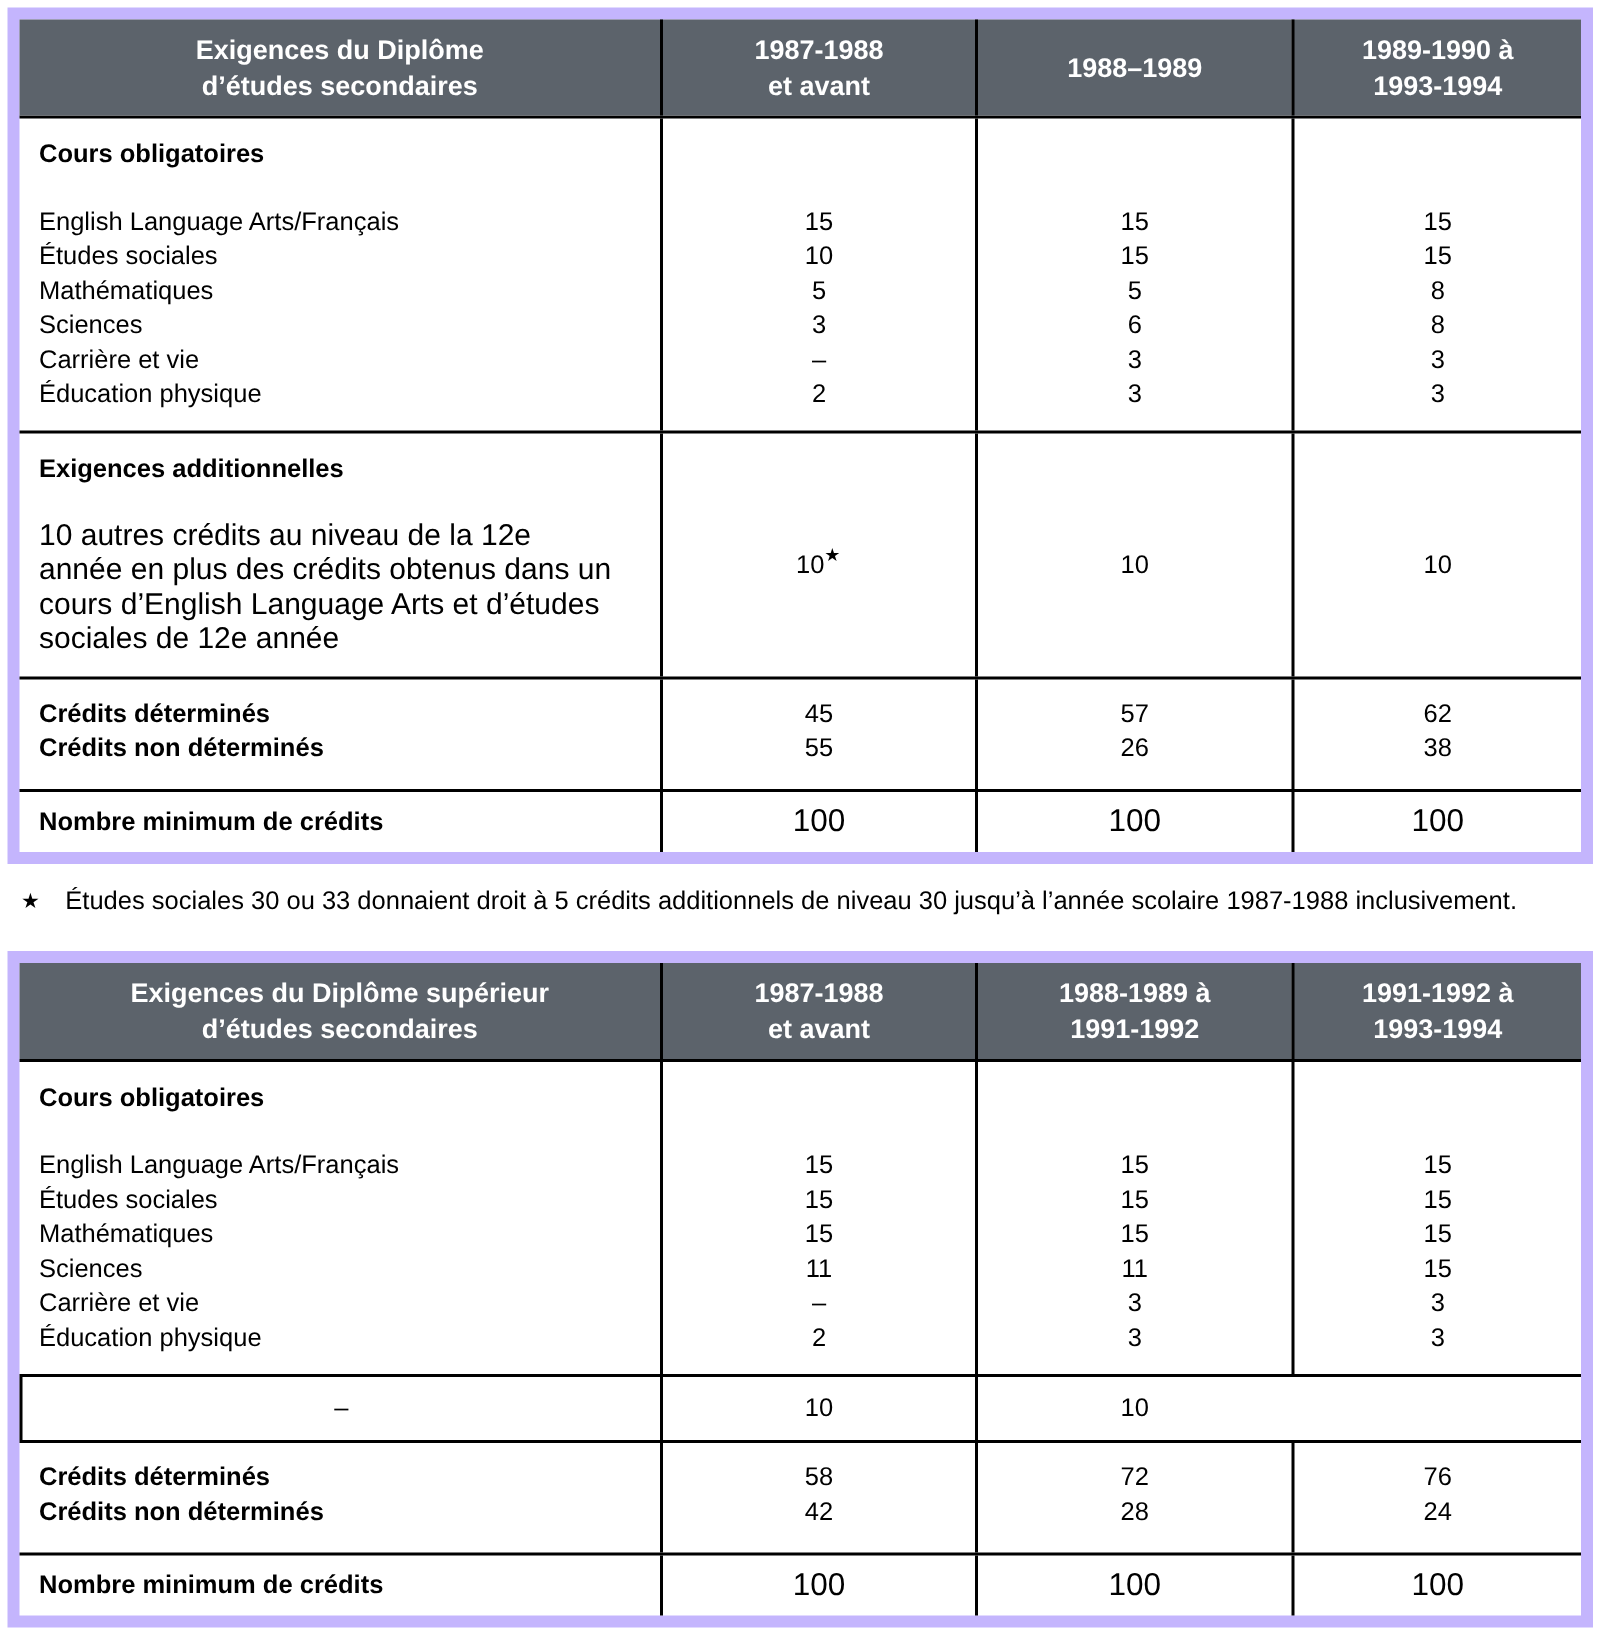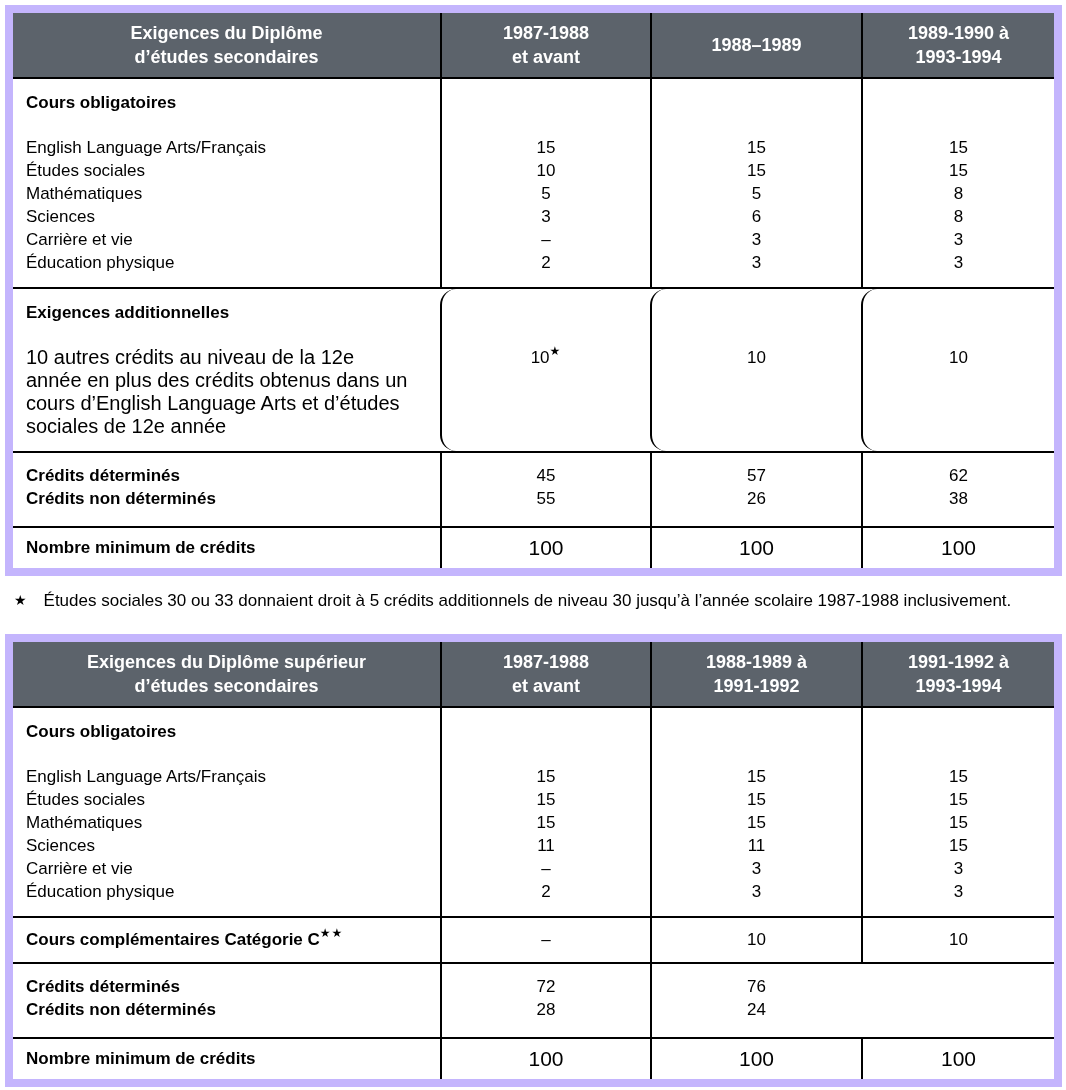--- a/index.html
+++ b/index.html
@@ -54,21 +54,21 @@
   .vals { padding-top: 57px; text-align: center; }
   .vals .line { line-height: 23px; }
 
   
   .sec-additional { min-height: 159px; }
   .add-body {
     font-size: 20px;
     line-height: 23px;
     max-width: 384px;
   }
-  .vals-one { padding-top: 57px; font-size: 17px; line-height: 23px; border-radius: 16px; }
+  .vals-one { padding-top: 76px; font-size: 17px; line-height: 23px; }
   sup.star {
     font-size: 12px;
     line-height: 0;
     position: relative;
     top: -1px;
     letter-spacing: 1px;
   }
 
   
   .sec-single { min-height: 44px; }
@@ -261,38 +261,39 @@
         <div class="line">15</div>
         <div class="line">15</div>
         <div class="line">15</div>
         <div class="line">15</div>
         <div class="line">3</div>
         <div class="line">3</div>
       </div>
     </div>
 
     <div class="sec sec-single">
-      <div class="cell label-col">
-        <div class="sec-title"><span>Cours complémentaires Catégorie C</span><sup class="star">★★</sup></div>
-      </div>
       <div class="cell vcell">
           <span>–</span>
         </div>
       <div class="cell vcell">
           <span>10</span>
         </div>
       <div class="cell vcell">
           <span>10</span>
         </div>
     </div>
 
     <div class="sec sec-credits">
       <div class="cell label-col">
         <div class="line">Crédits déterminés</div>
         <div class="line">Crédits non déterminés</div>
+      </div>
+      <div class="cell vcell vals">
+        <div class="line">58</div>
+        <div class="line">42</div>
       </div>
       <div class="cell vcell vals">
         <div class="line">72</div>
         <div class="line">28</div>
       </div>
       <div class="cell vcell vals">
         <div class="line">76</div>
         <div class="line">24</div>
       </div>
     </div>

